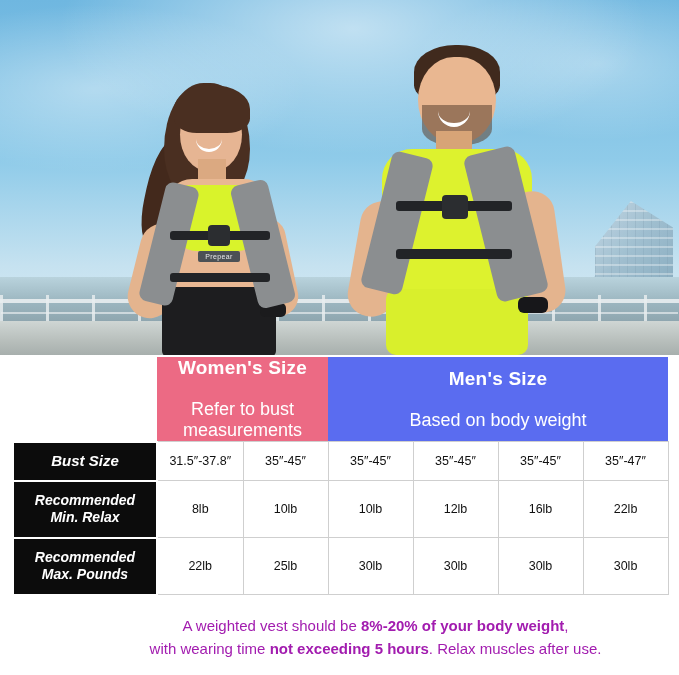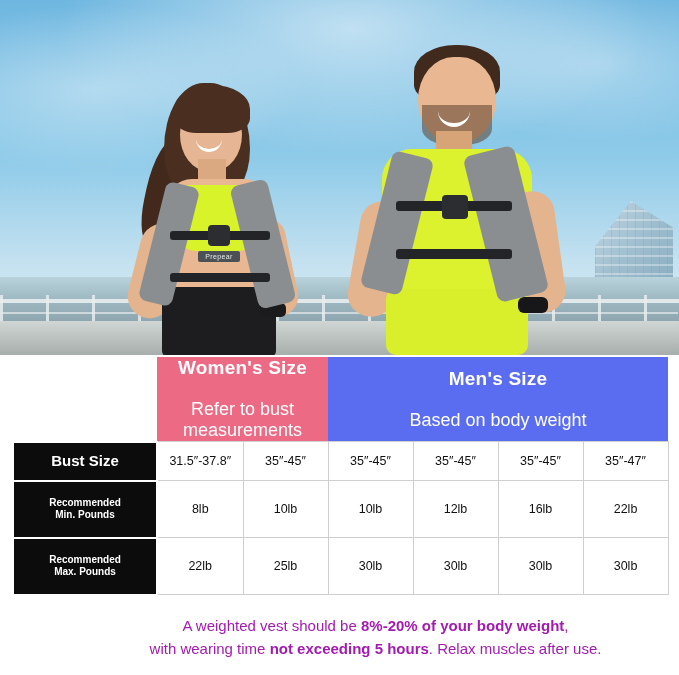--- a/index.html
+++ b/index.html
@@ -238,32 +238,33 @@
 
   .rowlabel {
     background: #0c0c0c;
     color: #ffffff;
     font-size: 15px;
     font-weight: 700;
     text-align: center;
     vertical-align: middle;
     border: 2px solid #ffffff;
     line-height: 1.18;
+    font-style: italic;
   }
   .cell {
     text-align: center;
     vertical-align: middle;
     font-size: 12.5px;
     color: #111;
     border: 1px solid #cfcfcf;
     background: #ffffff;
     height: 38px;
   }
   tr.tall .cell { height: 56px; }
-  tr.tall .rowlabel { font-size: 10px; }
+  tr.tall .rowlabel { font-size: 14px; }
 
   .note {
     position: absolute;
     left: 0;
     top: 614px;
     width: 679px;
     text-align: center;
     font-size: 15px;
     color: #a21caf;
     line-height: 1.55;
@@ -357,21 +358,21 @@
           <td class="cell">31.5″-37.8″</td>
           <td class="cell">35″-45″</td>
           <td class="cell">35″-45″</td>
           <td class="cell">35″-45″</td>
           <td class="cell">35″-45″</td>
           <td class="cell">35″-47″</td>
         </tr>
         <tr class="tall">
           <td class="rowlabel">
             <div>Recommended</div>
-            <div>Min. Pounds</div>
+            <div>Min. Relax</div>
           </td>
           <td class="cell">8lb</td>
           <td class="cell">10lb</td>
           <td class="cell">10lb</td>
           <td class="cell">12lb</td>
           <td class="cell">16lb</td>
           <td class="cell">22lb</td>
         </tr>
         <tr class="tall">
           <td class="rowlabel">

